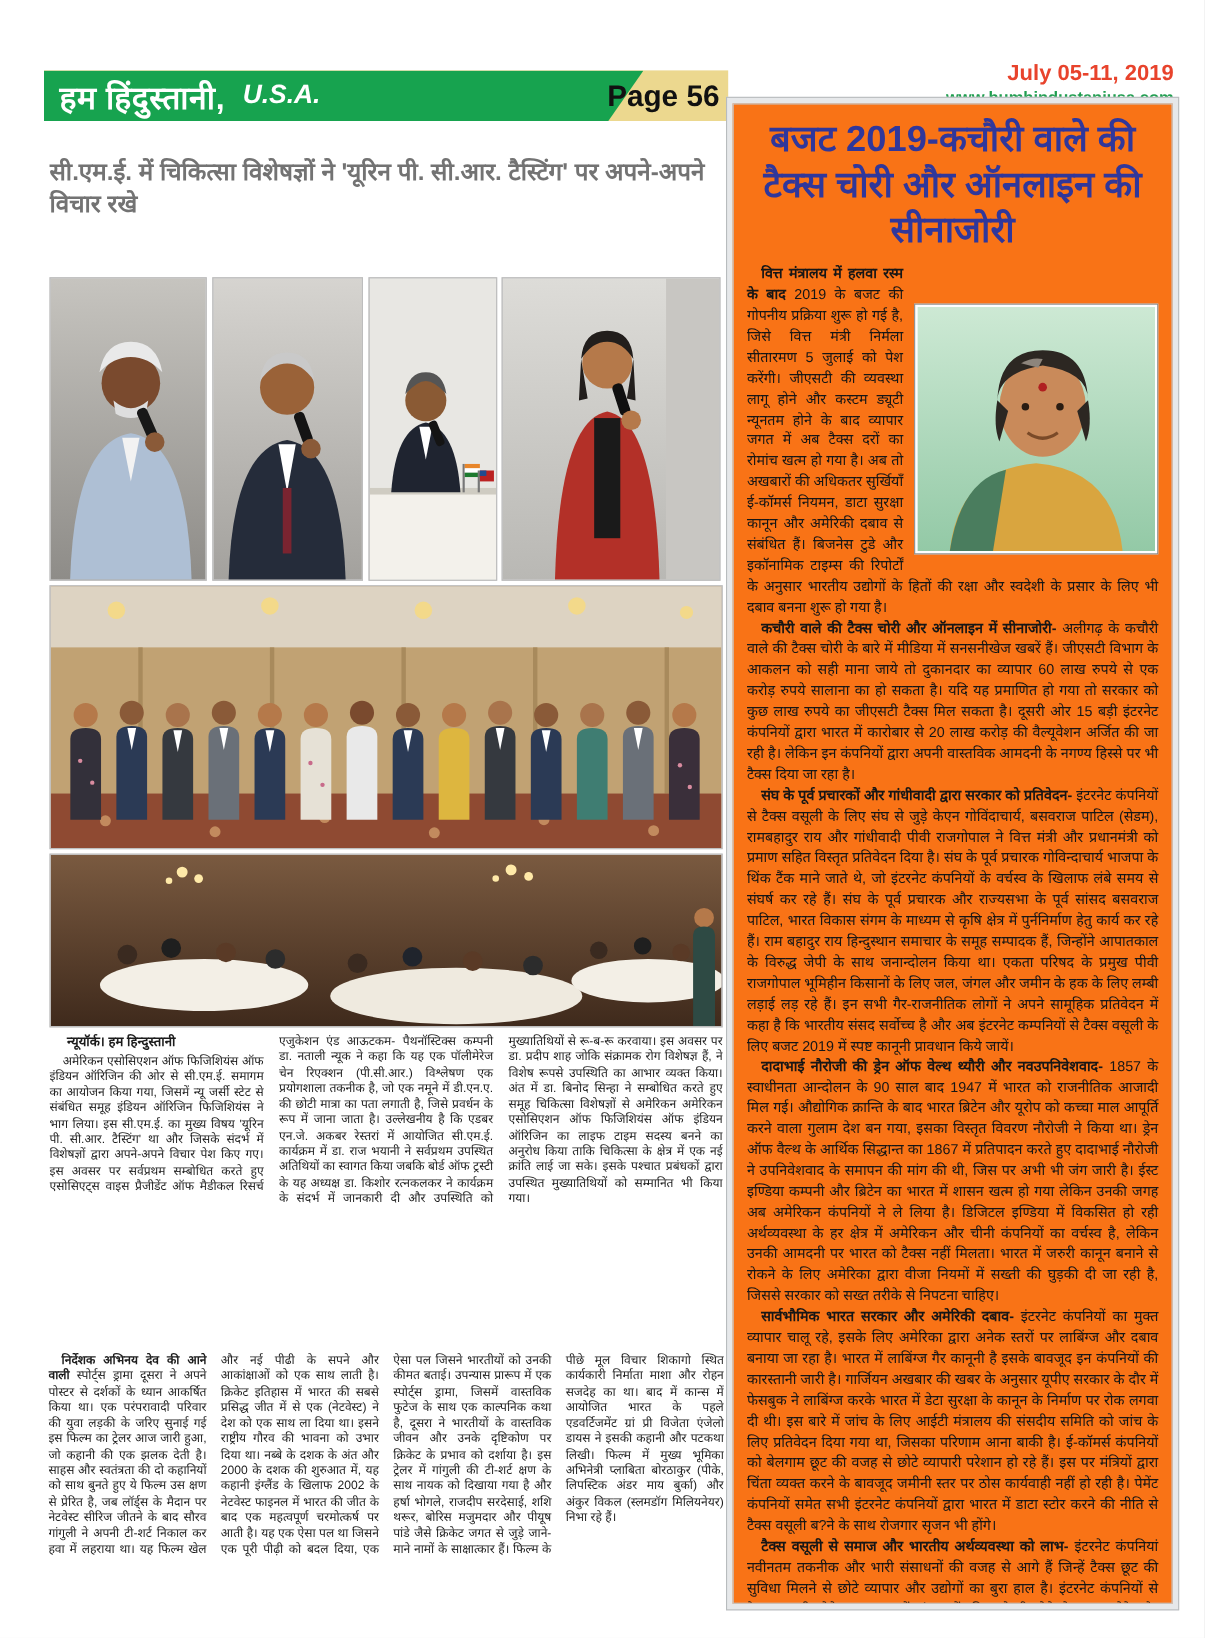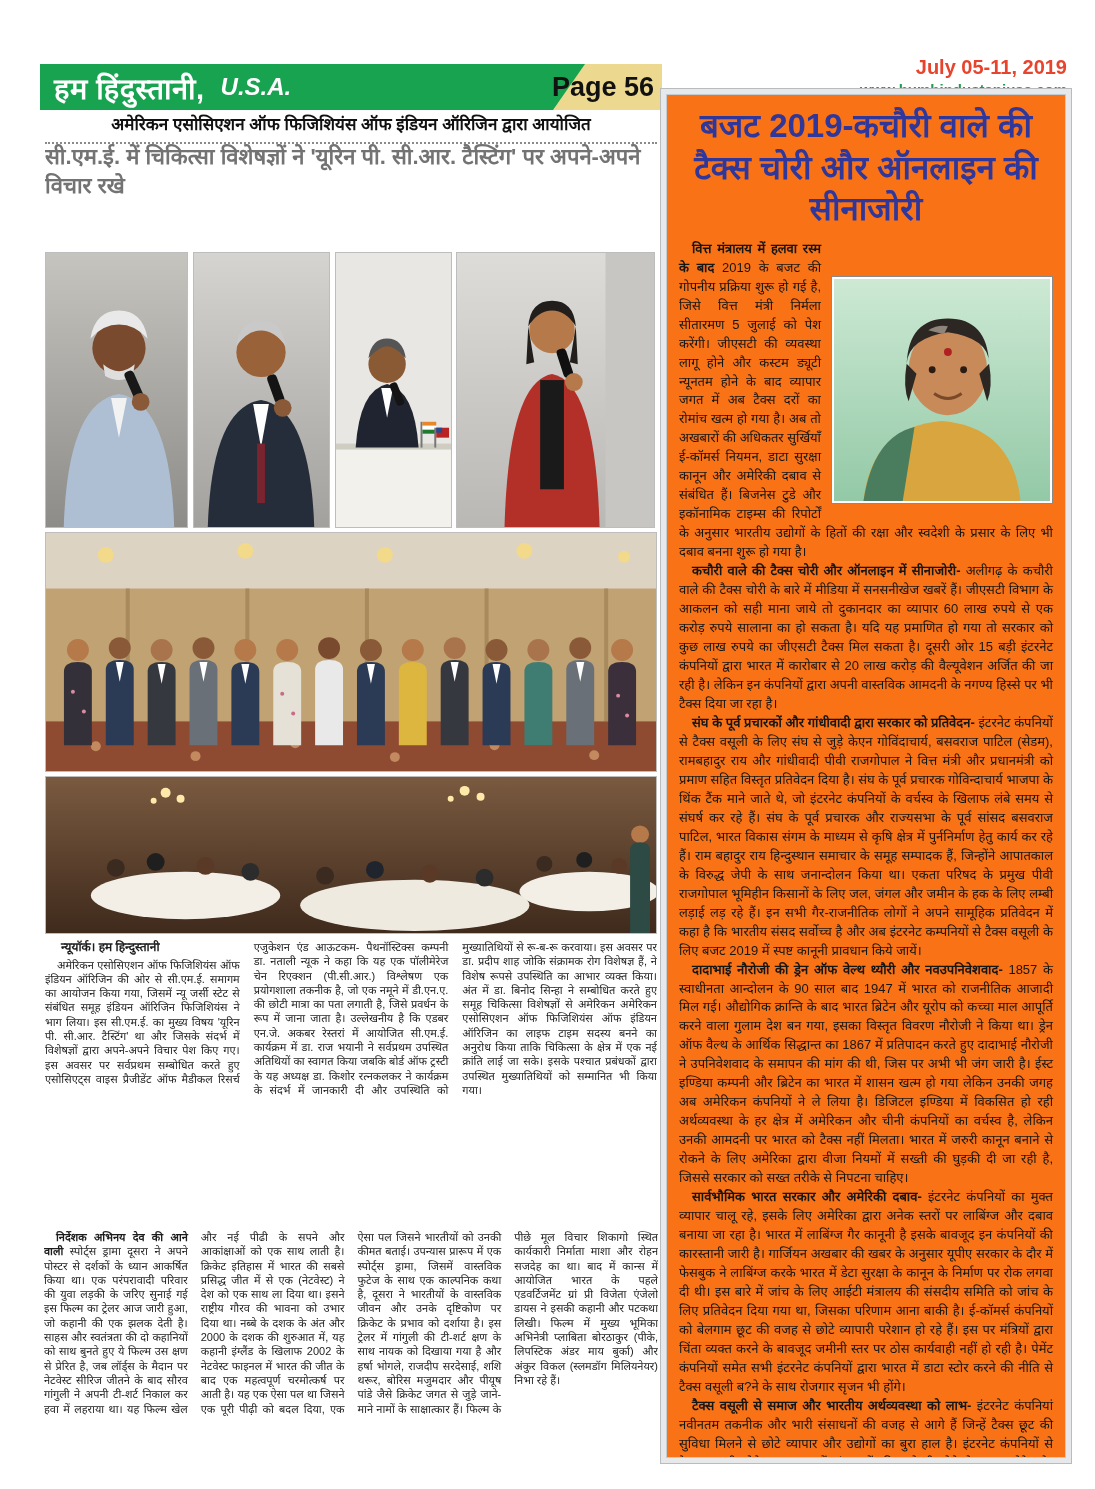--- a/index.html
+++ b/index.html
@@ -63,21 +63,20 @@
       <span class="masthead-suffix">U.S.A.</span>
     </div>
     <div class="page-label">Page 56</div>
   </div>
   <div class="header-right">
     <div class="header-date">July 05-11, 2019</div>
     <div class="header-site">www.humhindustaniusa.com</div>
     <div class="red-rule"></div>
   </div>
 
-  <div class="kicker">अमेरिकन एसोसिएशन ऑफ फिजिशियंस ऑफ इंडियन ऑरिजिन द्वारा आयोजित</div>
   <div class="headline-left">सी.एम.ई. में चिकित्सा विशेषज्ञों ने 'यूरिन पी. सी.आर. टैस्टिंग' पर अपने-अपने विचार रखे</div>
 
   <div class="photo" style="left:45px;top:252px;width:143px;height:276px;">
     <svg viewBox="0 0 143 276" preserveAspectRatio="none">
       <defs>
           <linearGradient id="g1" x1="0" y1="0" x2="0" y2="1">
             <stop offset="0" stop-color="#c6c4bf"></stop>
             <stop offset="1" stop-color="#8e8c88"></stop>
           </linearGradient>
         </defs>

